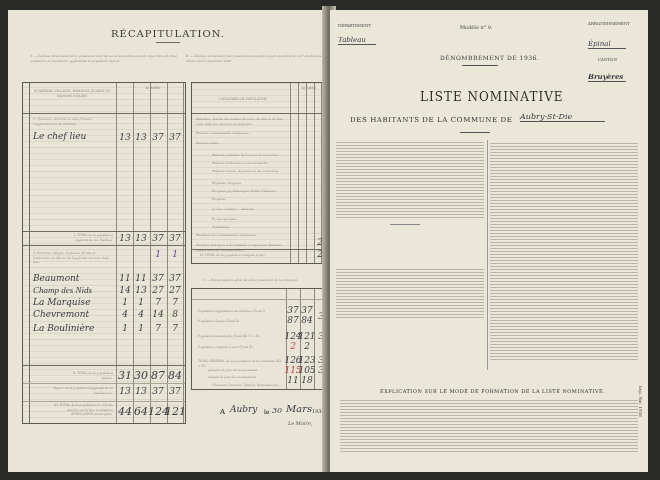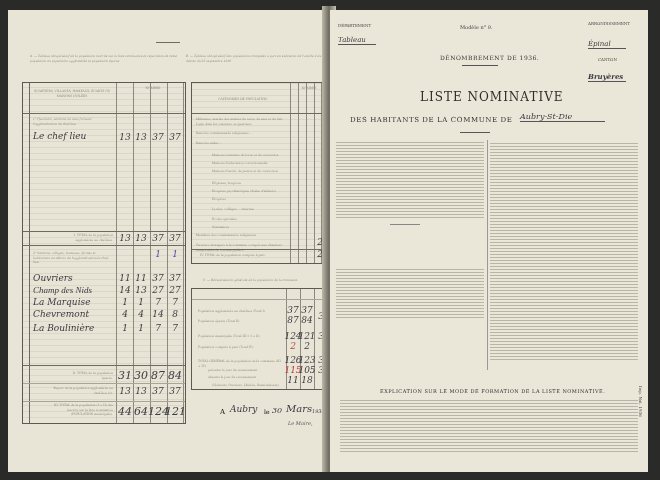--- a/index.html
+++ b/index.html
@@ -21,20 +21,21 @@
   .hline{position:absolute;left:0;right:0;border-top:1px solid #a9a596;}
   .num{position:absolute;font-size:9px;width:20px;text-align:center;}
   .rlab{position:absolute;font-size:9px;}
   .stripes{position:absolute;inset:0;background:repeating-linear-gradient(0deg,transparent 0 5px,rgba(120,115,100,0.12) 5px 6px);}
   .textblock{position:absolute;background:repeating-linear-gradient(0deg,transparent 0 2px,rgba(90,85,75,0.35) 2px 3px);}
 </style>
 </head>
 <body>
 
 <div class="page left">
+  <div class="pos ttl" style="left:90px;top:18px;width:140px;font-size:10px;">RÉCAPITULATION.</div>
   <div class="pos" style="left:148px;top:32px;width:24px;border-top:1.5px solid #6d6a60;"></div>
   <div class="pos tiny" style="left:22px;top:44px;width:150px;font-style:italic;">A. — Tableau récapitulatif de la population inscrite sur la liste nominative et répartition de cette population en population agglomérée et population éparse.</div>
   <div class="pos tiny" style="left:178px;top:44px;width:138px;font-style:italic;">B. — Tableau récapitulatif des populations comptées à part en exécution de l'article 2 du décret du 22 septembre 1910</div>
 
   <div class="boxA">
     <div class="stripes"></div>
     <div class="vline" style="left:6px;border-color:#6d6a60;"></div>
     <div class="vline" style="left:93px;"></div>
     <div class="vline" style="left:110px;"></div>
     <div class="vline" style="left:127px;"></div>
@@ -56,21 +57,21 @@
     <div class="num hand" style="left:92px;top:150px;">13</div>
     <div class="num hand" style="left:108px;top:150px;">13</div>
     <div class="num hand" style="left:125px;top:150px;">37</div>
     <div class="num hand" style="left:142px;top:150px;">37</div>
     <div class="hline" style="top:162px;border-color:#6d6a60;"></div>
 
     <div class="pos tiny" style="left:10px;top:168px;width:80px;font-style:italic;">2° Sections, villages, hameaux, fermes et habitations en dehors de l'agglomération du chef-lieu.</div>
     <div class="num hand ink" style="left:125px;top:166px;">1</div>
     <div class="num hand ink" style="left:142px;top:166px;">1</div>
 
-    <div class="rlab hand" style="left:10px;top:190px;">Ouvriers</div>
+    <div class="rlab hand" style="left:10px;top:190px;">Beaumont</div>
     <div class="num hand" style="left:92px;top:190px;">11</div>
     <div class="num hand" style="left:108px;top:190px;">11</div>
     <div class="num hand" style="left:125px;top:190px;">37</div>
     <div class="num hand" style="left:142px;top:190px;">37</div>
 
     <div class="rlab hand" style="left:10px;top:202px;font-family:Liberation Serif, serif;">Champ des Nids</div>
     <div class="num hand" style="left:92px;top:202px;">14</div>
     <div class="num hand" style="left:108px;top:202px;">13</div>
     <div class="num hand" style="left:125px;top:202px;">27</div>
     <div class="num hand" style="left:142px;top:202px;">27</div>

